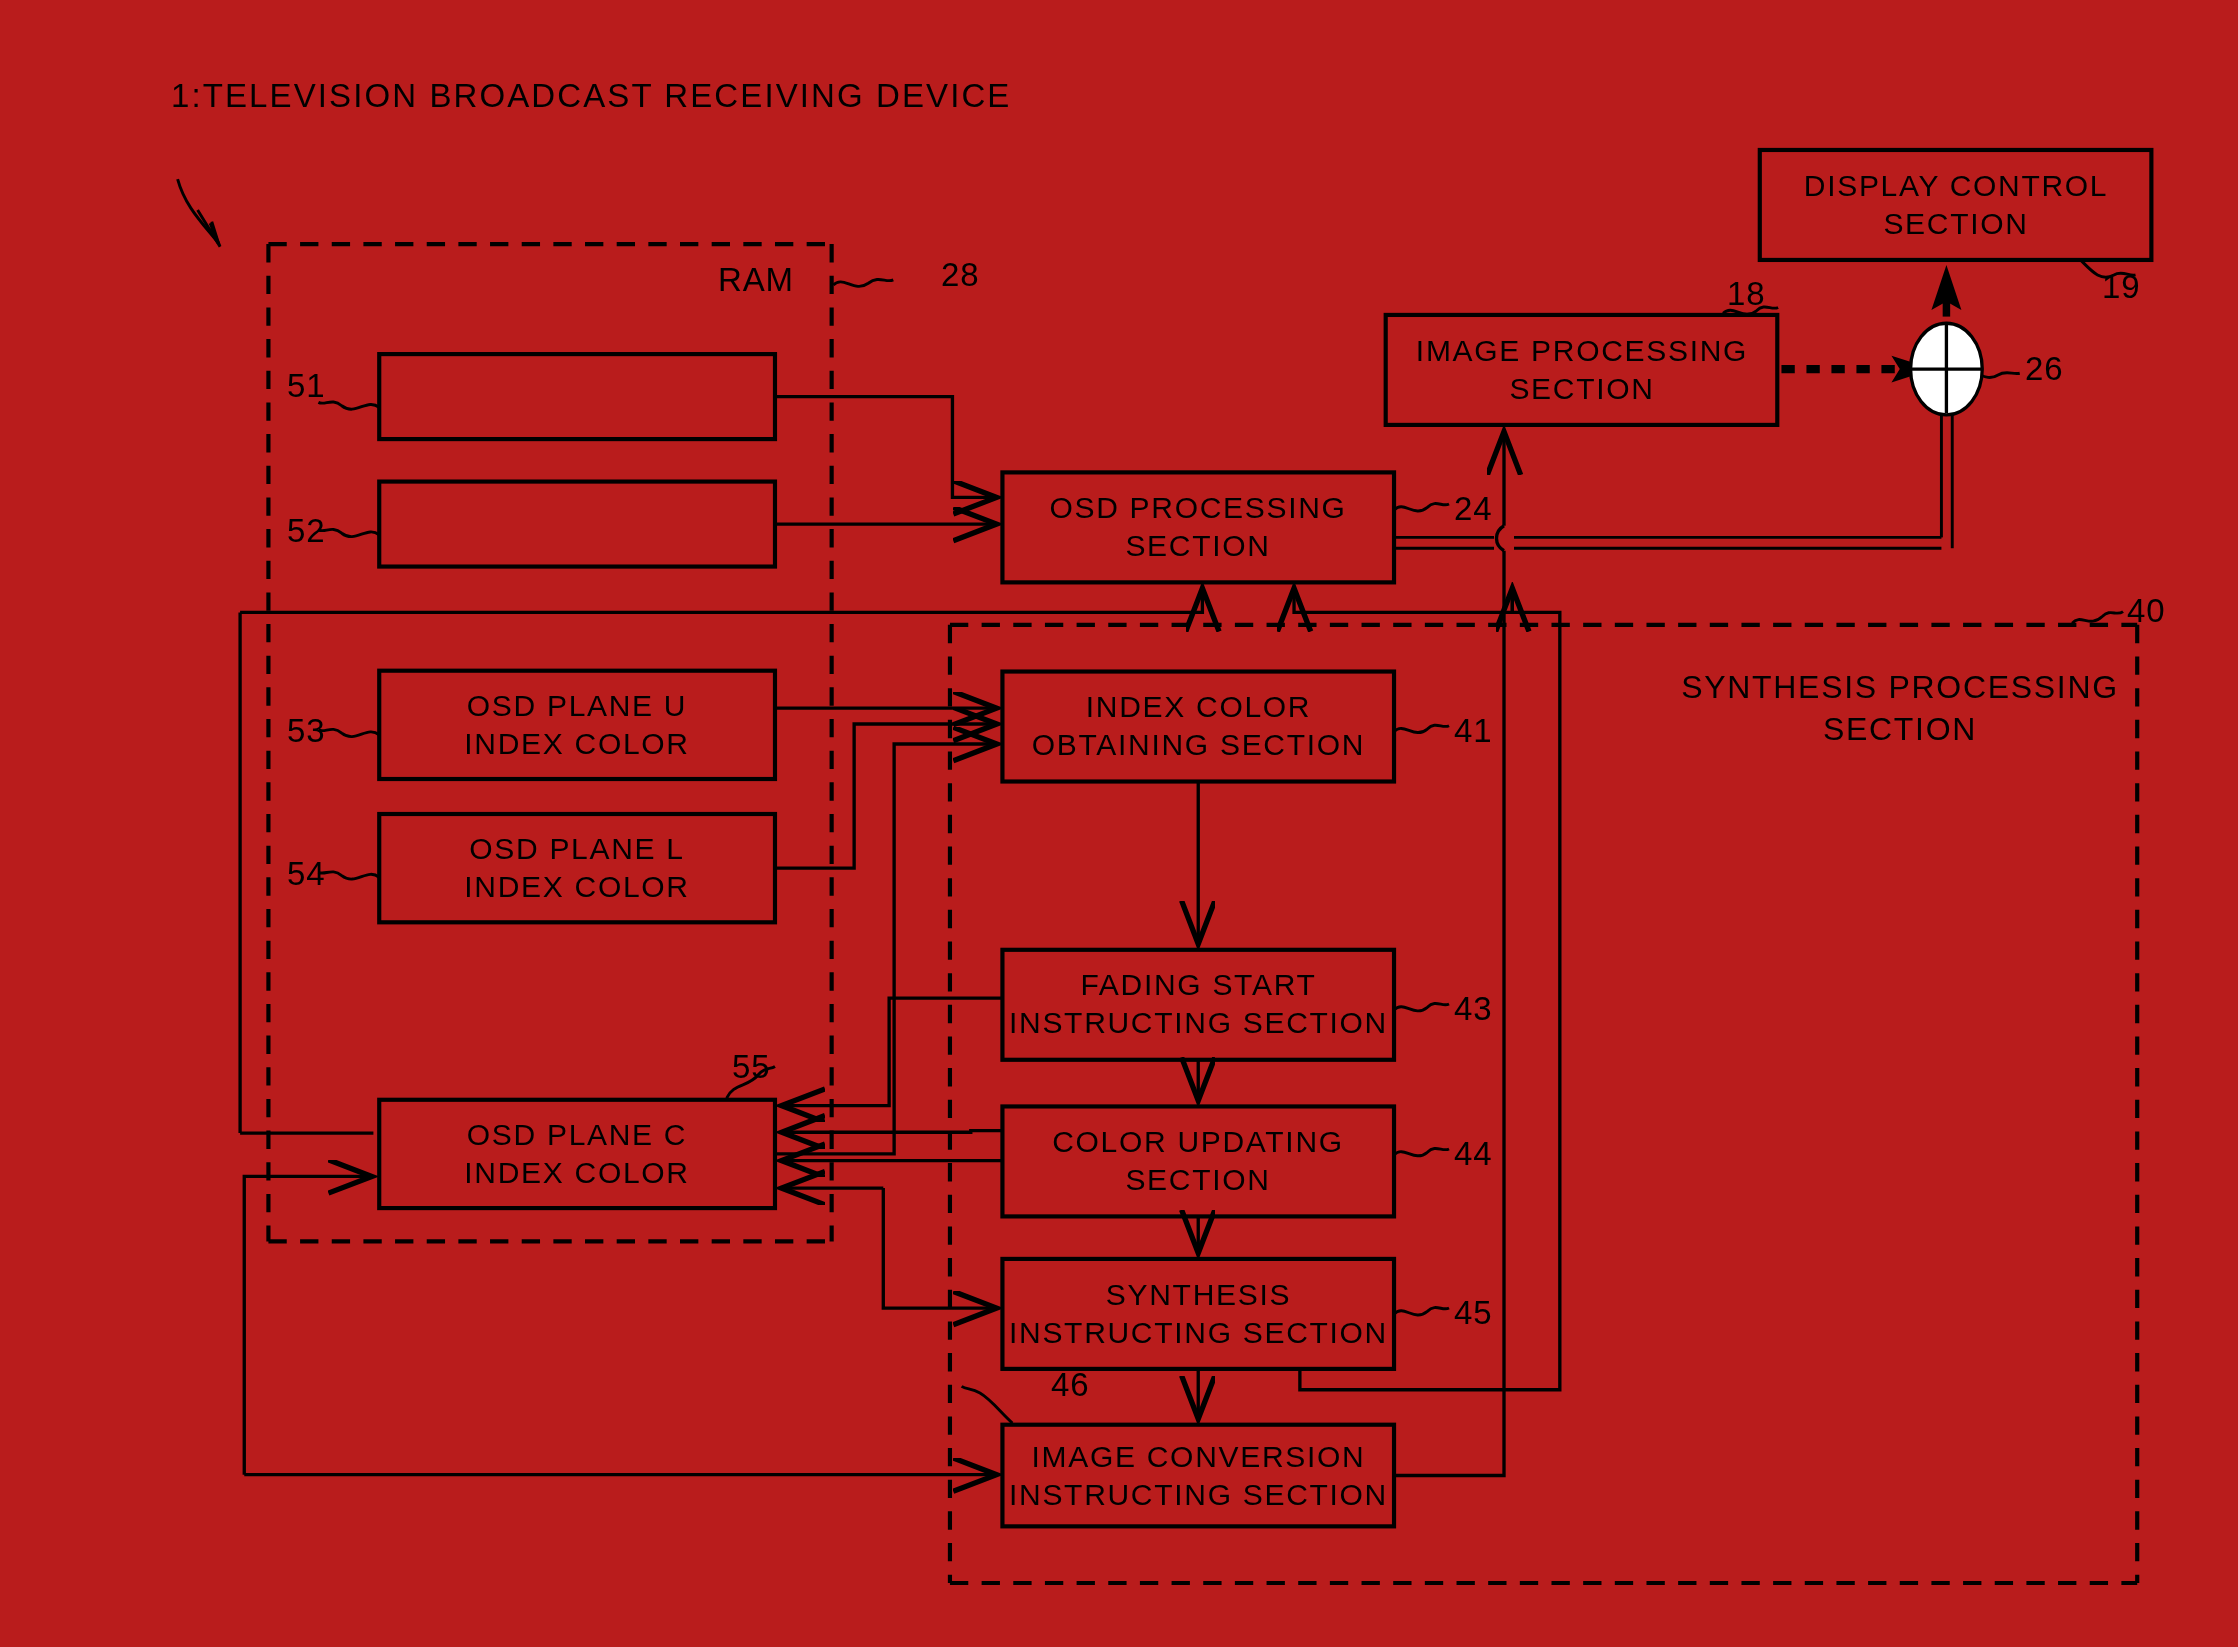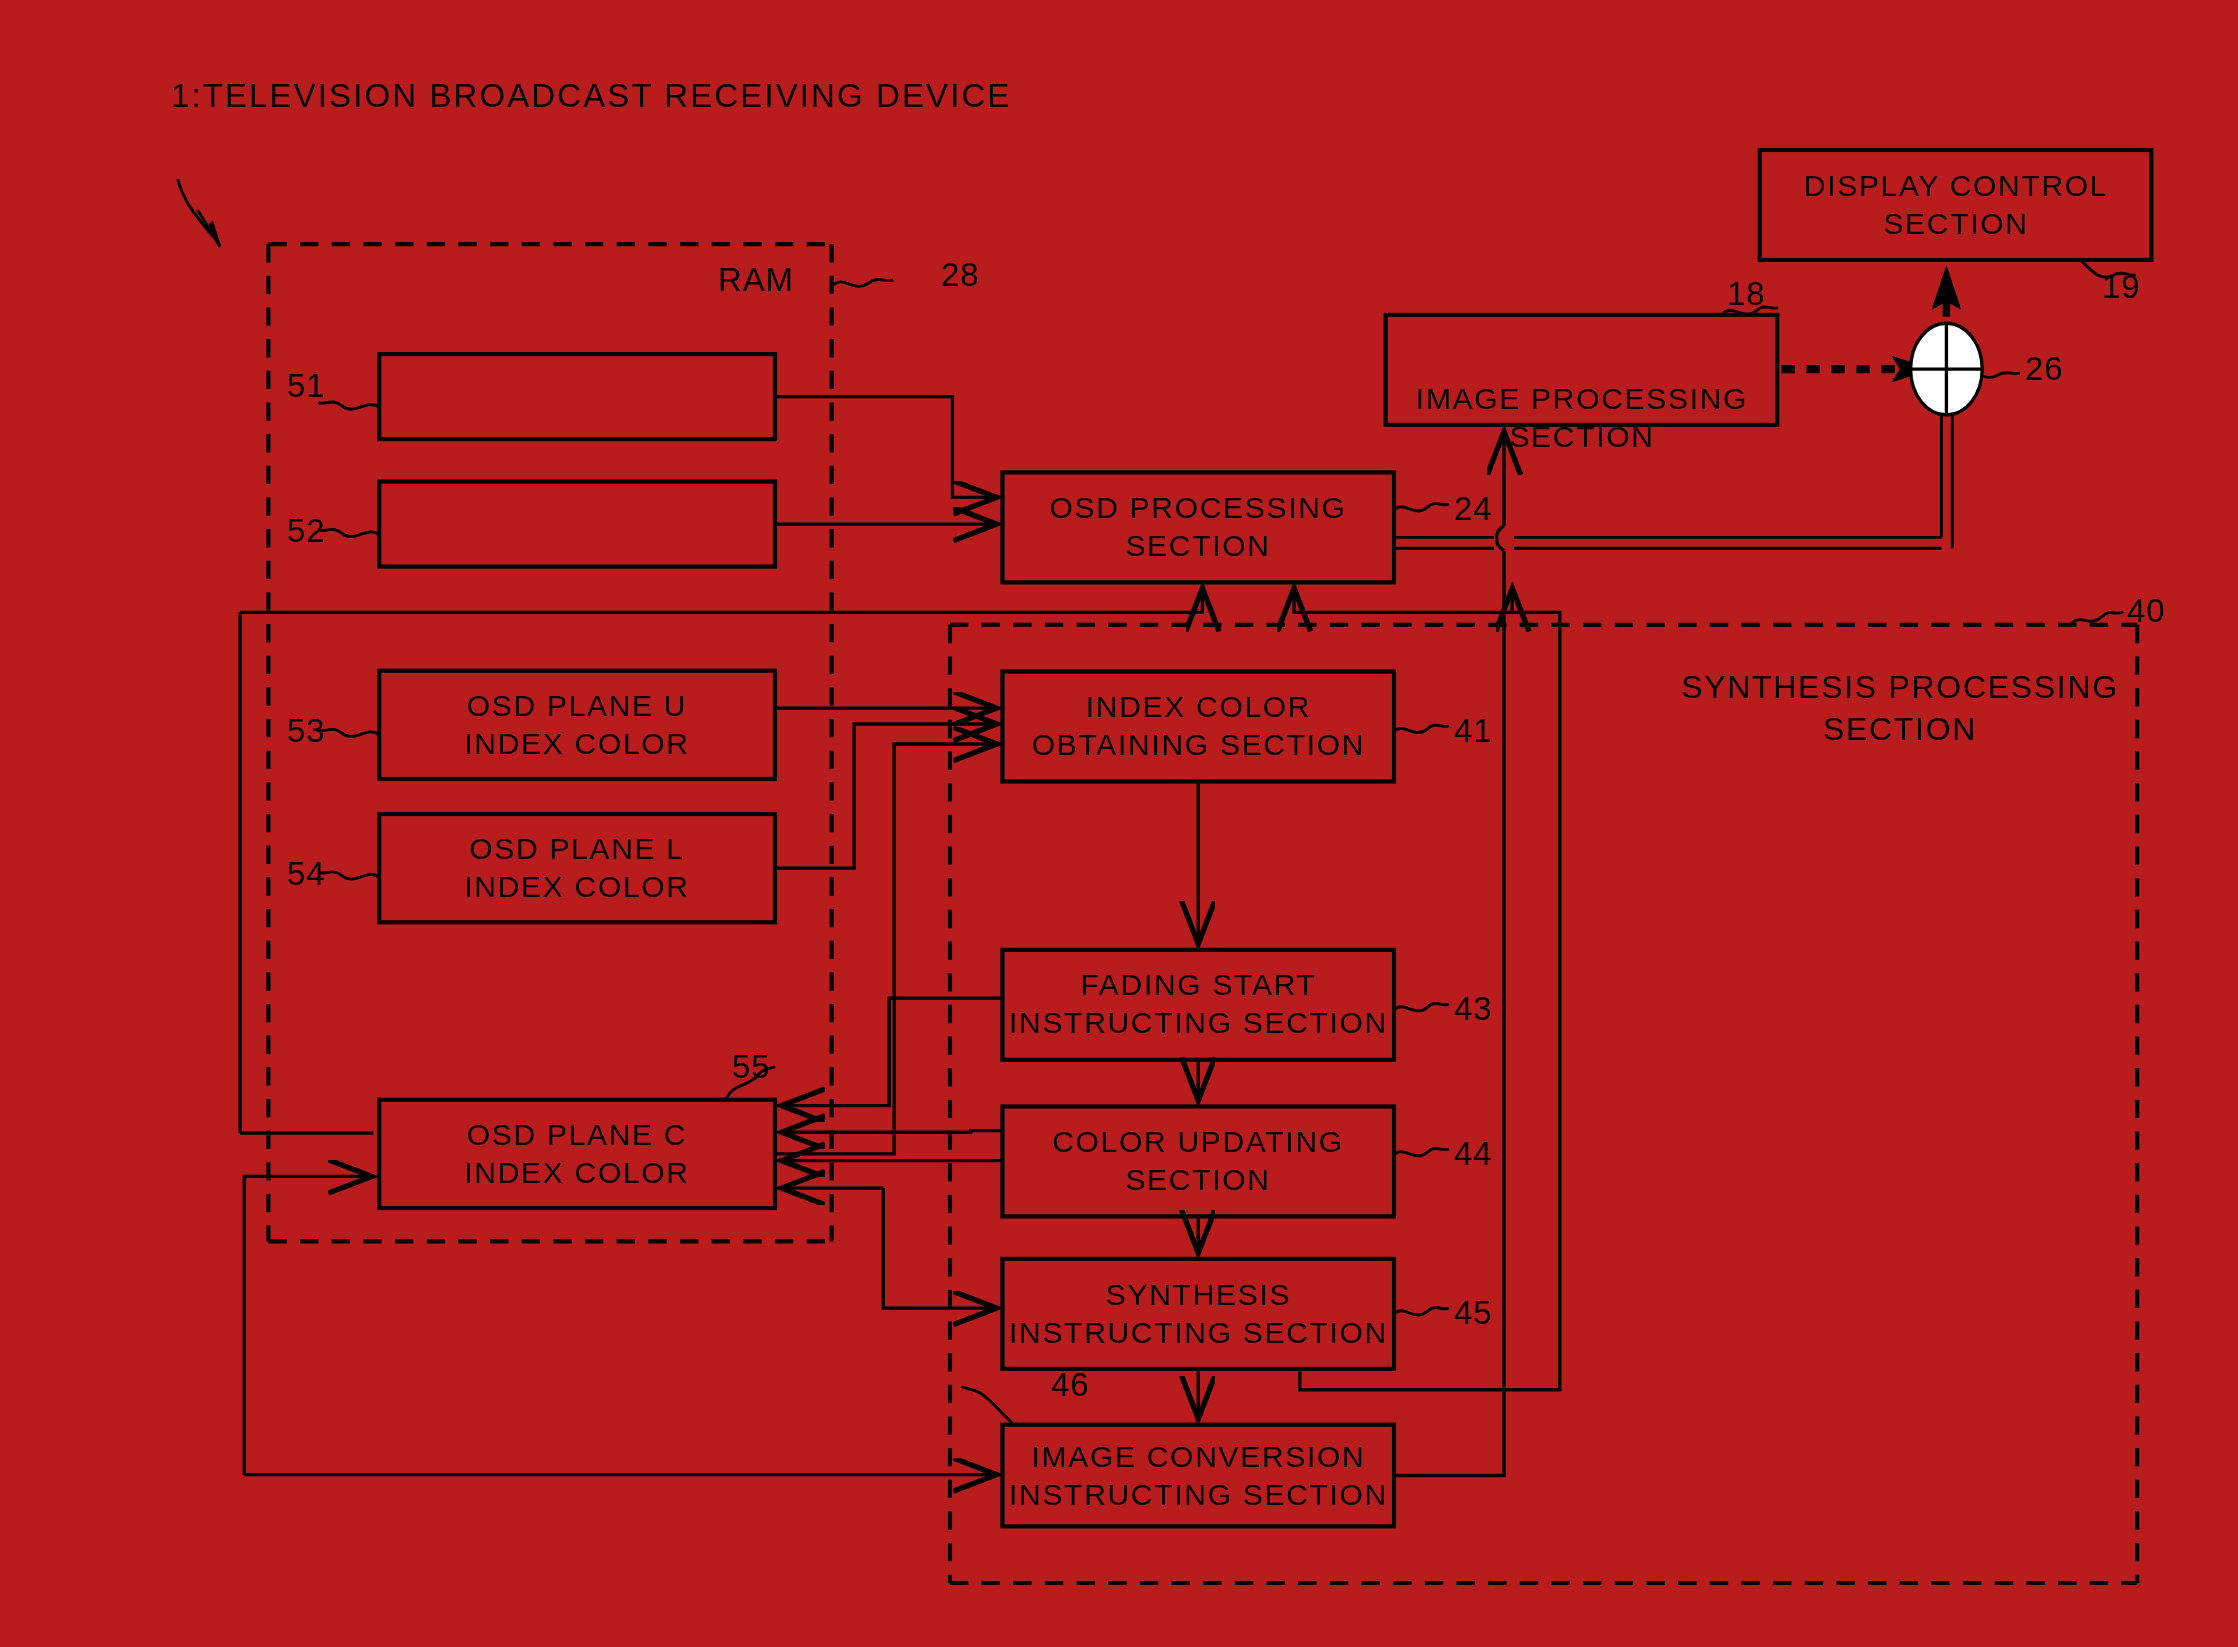--- a/index.html
+++ b/index.html
@@ -221,21 +221,21 @@
 OBTAINING SECTION</div>
   <div class="txt boxtxt" style="left:990px; top:966px; width:417px;">FADING START
 INSTRUCTING SECTION</div>
   <div class="txt boxtxt" style="left:1002px; top:1123px; width:392px;">COLOR UPDATING
 SECTION</div>
   <div class="txt boxtxt" style="left:990px; top:1276px; width:417px;">SYNTHESIS
 INSTRUCTING SECTION</div>
   <div class="txt boxtxt" style="left:990px; top:1438px; width:417px;">IMAGE CONVERSION
 INSTRUCTING SECTION</div>
 
-  <div class="txt boxtxt" style="left:1386px; top:332px; width:392px;margin-top:48px;">IMAGE PROCESSING
+  <div class="txt boxtxt" style="left:1386px; top:332px; width:392px;">IMAGE PROCESSING
 SECTION</div>
   <div class="txt boxtxt" style="left:1760px; top:167px; width:392px;">DISPLAY CONTROL
 SECTION</div>
 
   <div class="reft" style="left:287px; top:367px;">51</div>
   <div class="reft" style="left:287px; top:512px;">52</div>
   <div class="reft" style="left:287px; top:712px;">53</div>
   <div class="reft" style="left:287px; top:855px;">54</div>
   <div class="reft" style="left:732px; top:1048px;">55</div>
 

